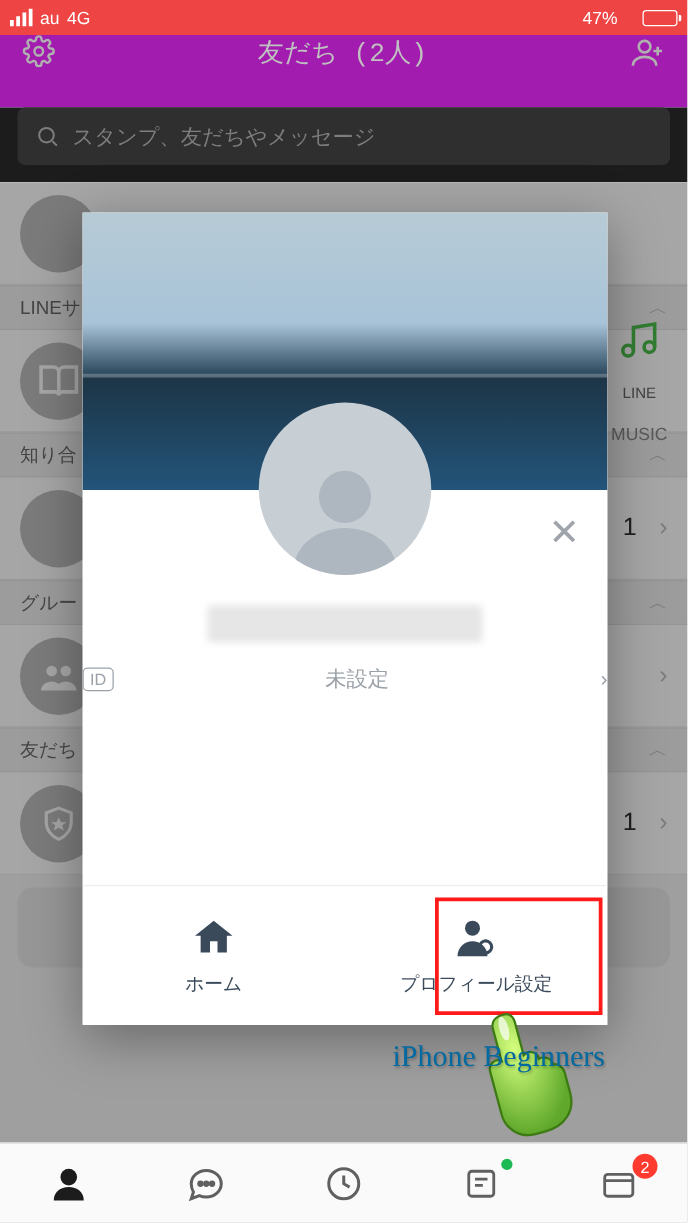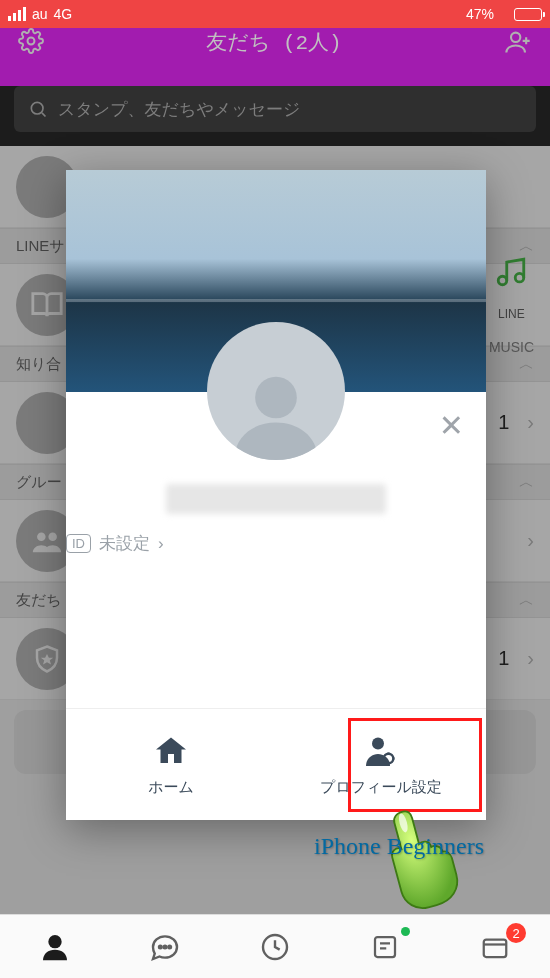--- a/index.html
+++ b/index.html
@@ -168,21 +168,21 @@
   .name-blur {
     margin: 8px auto 18px;
     width: 220px; height: 30px;
     background: #e6e6e6;
     filter: blur(3px);
     border-radius: 3px;
   }
   .id-row {
     display: flex;
     align-items: center;
-    justify-content: flex-start;
+    justify-content: space-between;
     gap: 8px;
     color: #9aa1a8;
     font-size: 17px;
   }
   .id-badge {
     border: 1.5px solid #9aa1a8;
     border-radius: 4px;
     font-size: 13px;
     padding: 1px 5px;
     color: #9aa1a8;

